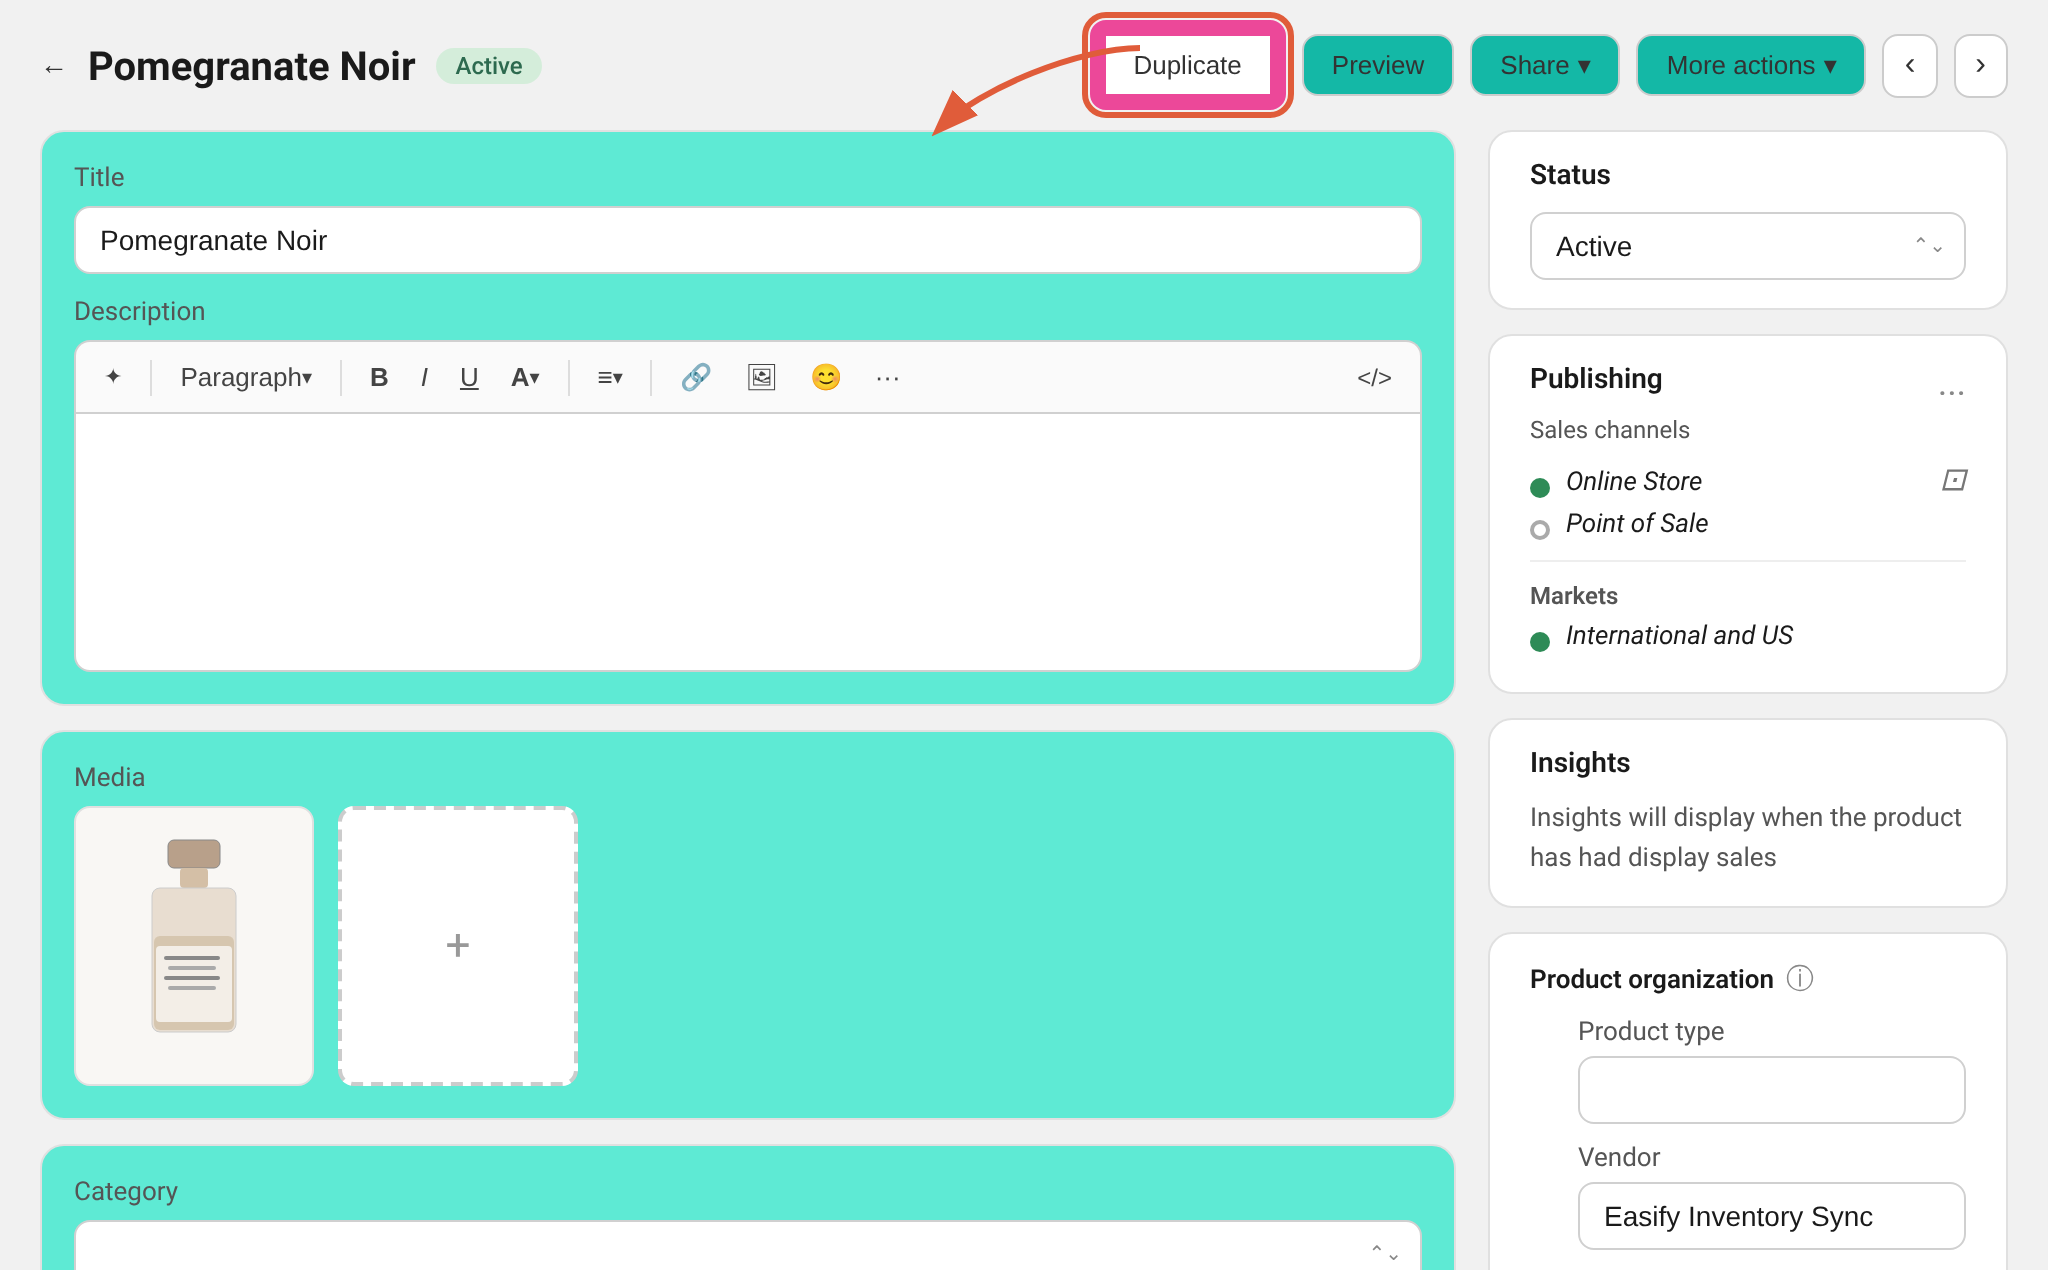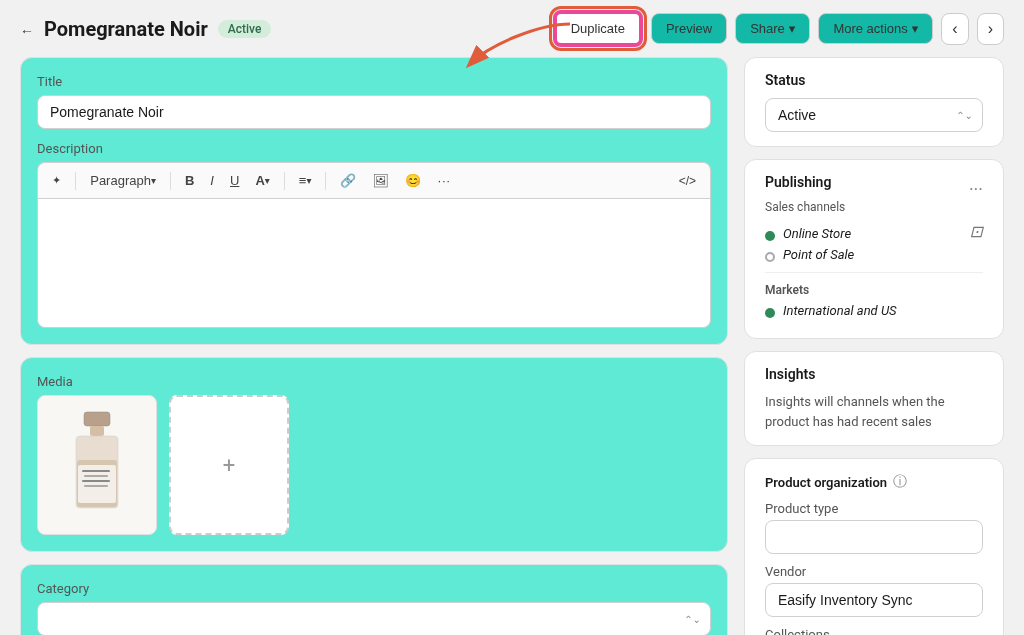--- a/index.html
+++ b/index.html
@@ -38,21 +38,21 @@
       border-radius: 8px;
       border: 1px solid #ccc;
       background: #14b8a6;
       font-size: 13px;
       cursor: pointer;
       display: flex; align-items: center; gap: 4px;
       color: #333;
     }
     .btn-duplicate {
       background: white;
-      border: 4px solid #ec4899;
+      border: 8px solid #ec4899;
       font-weight: 500;
       outline: 3px solid #e05c3a;
       outline-offset: 1px;
       text-align: right;
     }
     .btn-nav {
       padding: 6px 10px;
       border-radius: 8px;
       border: 1px solid #ccc;
       background: white;
@@ -265,20 +265,21 @@
       font-size: 14px;
       cursor: pointer;
     }
     .field-label {
       font-size: 13px;
       color: #555;
       margin-bottom: 4px;
     }
     .field-group {
       margin-bottom: 10px;
+      margin-left: 24px;
     }
     .top-bar-left {
       display: flex;
       align-items: center;
       gap: 10px;
     }
     .relative-container {
       position: relative;
     }
   </style>
@@ -447,21 +448,21 @@
         <div class="section-divider"></div>
         <div class="markets-label">Markets</div>
         <div class="channel-row">
           <span class="dot dot-green"></span>
           <span>International and US</span>
         </div>
       </div>
 
       <div class="right-card">
         <div class="right-card-title">Insights</div>
-        <p class="insights-text">Insights will channels when the product has had recent sales</p>
+        <p class="insights-text">Insights will display when the product has had display sales</p>
       </div>
 
       <div class="right-card">
         <div class="prod-org-header">
           <span class="prod-org-title">Product organization</span>
           <span class="info-icon">ⓘ</span>
         </div>
 
         <div class="field-group">
           <div class="field-label">Product type</div>

